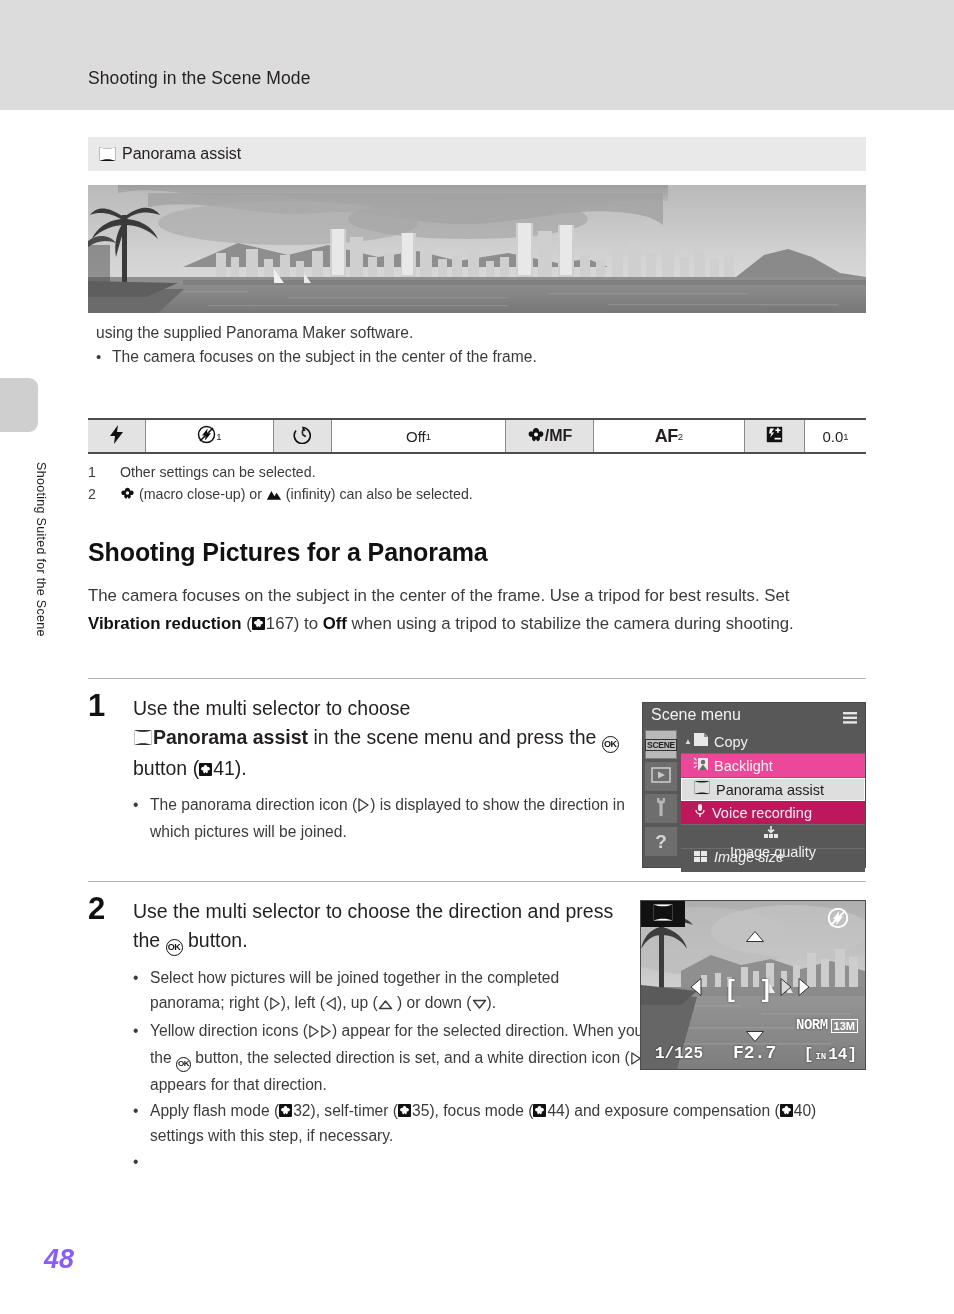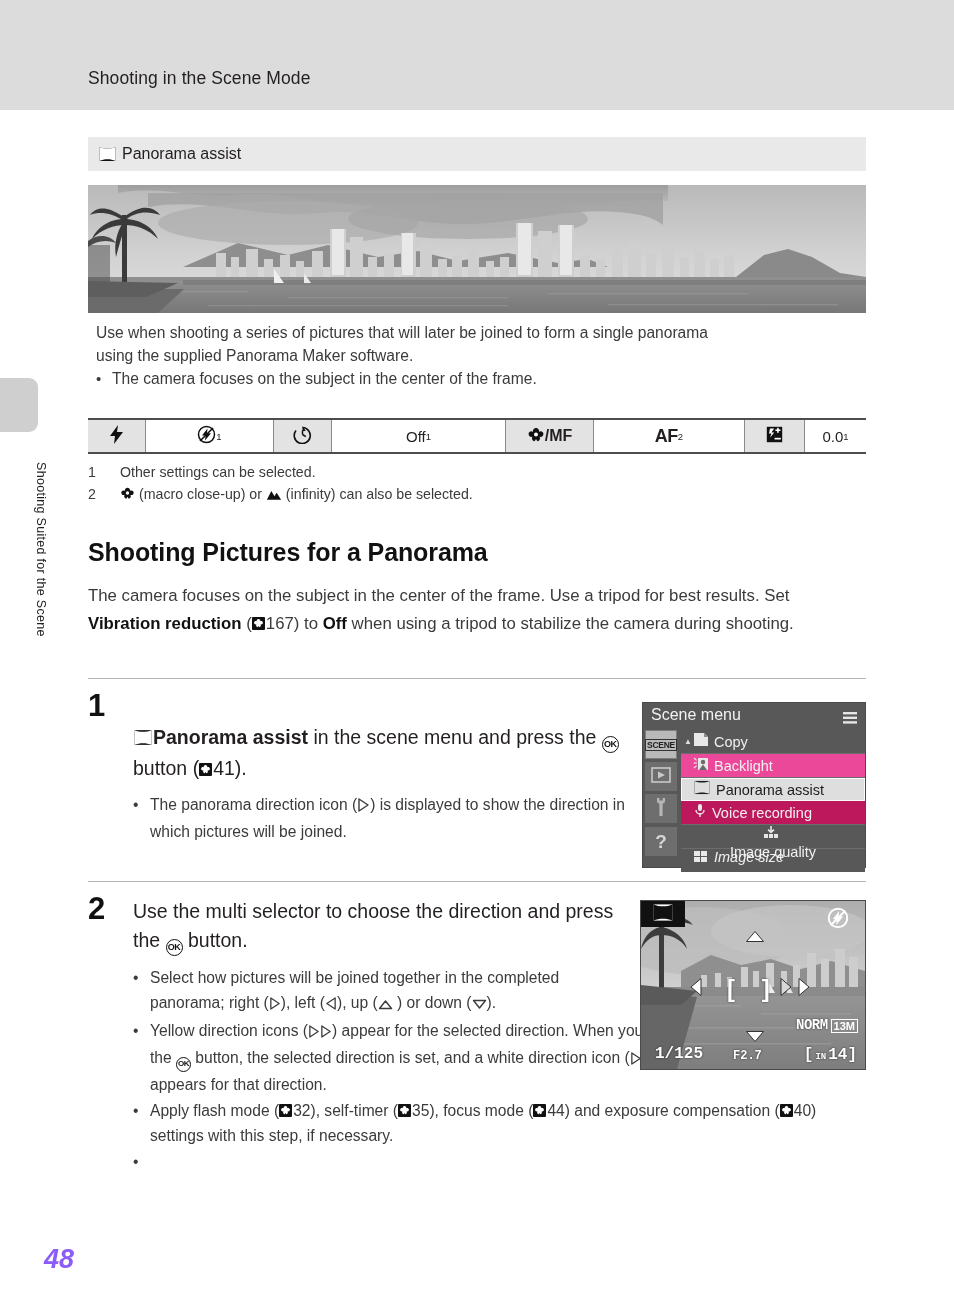--- a/index.html
+++ b/index.html
@@ -247,21 +247,20 @@
       <path d="M0 56 C10 48 22 50 28 58 C18 54 8 56 0 62 Z"></path>
       <rect x="0" y="60" width="22" height="60" opacity=".5"></rect>
     </g>
 
     <path d="M0 104 L0 128 L70 128 L96 104 Z" fill="#6b6b6b"></path>
     <path d="M0 96 L0 112 L58 112 L90 98 Z" fill="#5e5e5e"></path>
   </svg>
 </div>
 
 <div class="scene-desc">
-  <div>Use when shooting a series of pictures that will later be joined to form a single panorama</div>
   <div>using the supplied Panorama Maker software.</div>
   <div class="bul">
     <span class="dot">•</span>
     <span>The camera focuses on the subject in the center of the frame.</span>
   </div>
 </div>
 
 <div class="settings-row">
 
   <div class="cell ic-cell" style="width:58px">
@@ -364,21 +363,21 @@
       </svg></span><span>167</span><span>) to </span><b>Off</b><span> when using a tripod to stabilize the camera during shooting.</span>
 </div>
 
 <div class="rule" style="top:678px"></div>
 <div class="rule" style="top:881px"></div>
 
 <div class="step" style="left:88px;top:694px;width:545px">
   <div class="num">1</div>
   <div class="body">
     <div class="lead">
-      <br>
+      <span>Use the multi selector to choose</span><br>
       <span class="g">
         <svg width="20" height="17" viewBox="0 0 19 16">
           <path d="M1.5 1 L17.5 1 L17.5 15 L1.5 15 Z" fill="#111"></path>
           <path d="M1.5 1 C6 3.2 13 3.2 17.5 1 L17.5 15 C13 12.8 6 12.8 1.5 15 Z" fill="#fff"></path>
         </svg>
       </span><b>Panorama assist</b><span> in the scene menu and press the </span><span class="okbtn">OK</span><span> button (</span><span class="refbox"><svg width="11" height="11" viewBox="0 0 12 12">
             <path d="M6 1 C7.4 1 8.3 2.2 7.9 3.6 C9.2 2.8 10.6 3.5 10.8 5 C11 6.5 9.6 7.4 8.3 7 C9 8.2 8.3 9.8 6.9 10 L6 8.6 L5.1 10 C3.7 9.8 3 8.2 3.7 7 C2.4 7.4 1 6.5 1.2 5 C1.4 3.5 2.8 2.8 4.1 3.6 C3.7 2.2 4.6 1 6 1 Z" fill="#fff"></path>
           </svg></span><span>41</span><span>).</span>
     </div>
     <div class="bullets">
@@ -660,20 +659,20 @@
         <path d="M1.5 1.5 L18.5 1.5 L10 11.5 Z" fill="#fff" stroke="#333" stroke-width="1"></path>
       </svg>
   </div>
 
   <div style="position:absolute;right:7px;top:116px;display:flex;align-items:flex-end;">
     <span style="font-size:14px;font-weight:bold;color:#fff;font-family:'Liberation Mono',monospace;letter-spacing:-.5px;text-shadow:0 0 2px #222;">NORM</span>
     <span style="margin-left:3px;border:1.5px solid #fff;padding:0 2px;font-size:11px;font-weight:bold;color:#fff;line-height:12px;">13M</span>
   </div>
 
   <div style="position:absolute;left:14px;bottom:6px;font-size:16px;font-weight:bold;color:#fff;font-family:'Liberation Mono',monospace;text-shadow:0 0 2px #222;">1/125</div>
-  <div style="position:absolute;left:92px;bottom:6px;font-size:12px;font-weight:bold;color:#fff;font-family:'Liberation Mono',monospace;text-shadow:0 0 2px #222;">F2.7</div>
+  <div style="position:absolute;left:92px;bottom:6px;font-size:18px;font-weight:bold;color:#fff;font-family:'Liberation Mono',monospace;text-shadow:0 0 2px #222;">F2.7</div>
   <div style="position:absolute;right:8px;bottom:5px;font-size:16px;font-weight:bold;color:#fff;font-family:'Liberation Mono',monospace;text-shadow:0 0 2px #222;display:flex;align-items:baseline;">
     <span>[</span>
     <span style="font-size:9px;margin:0 2px;">IN</span>
     <span>14</span>
     <span>]</span>
   </div>
 </div>
 
 </body></html>

